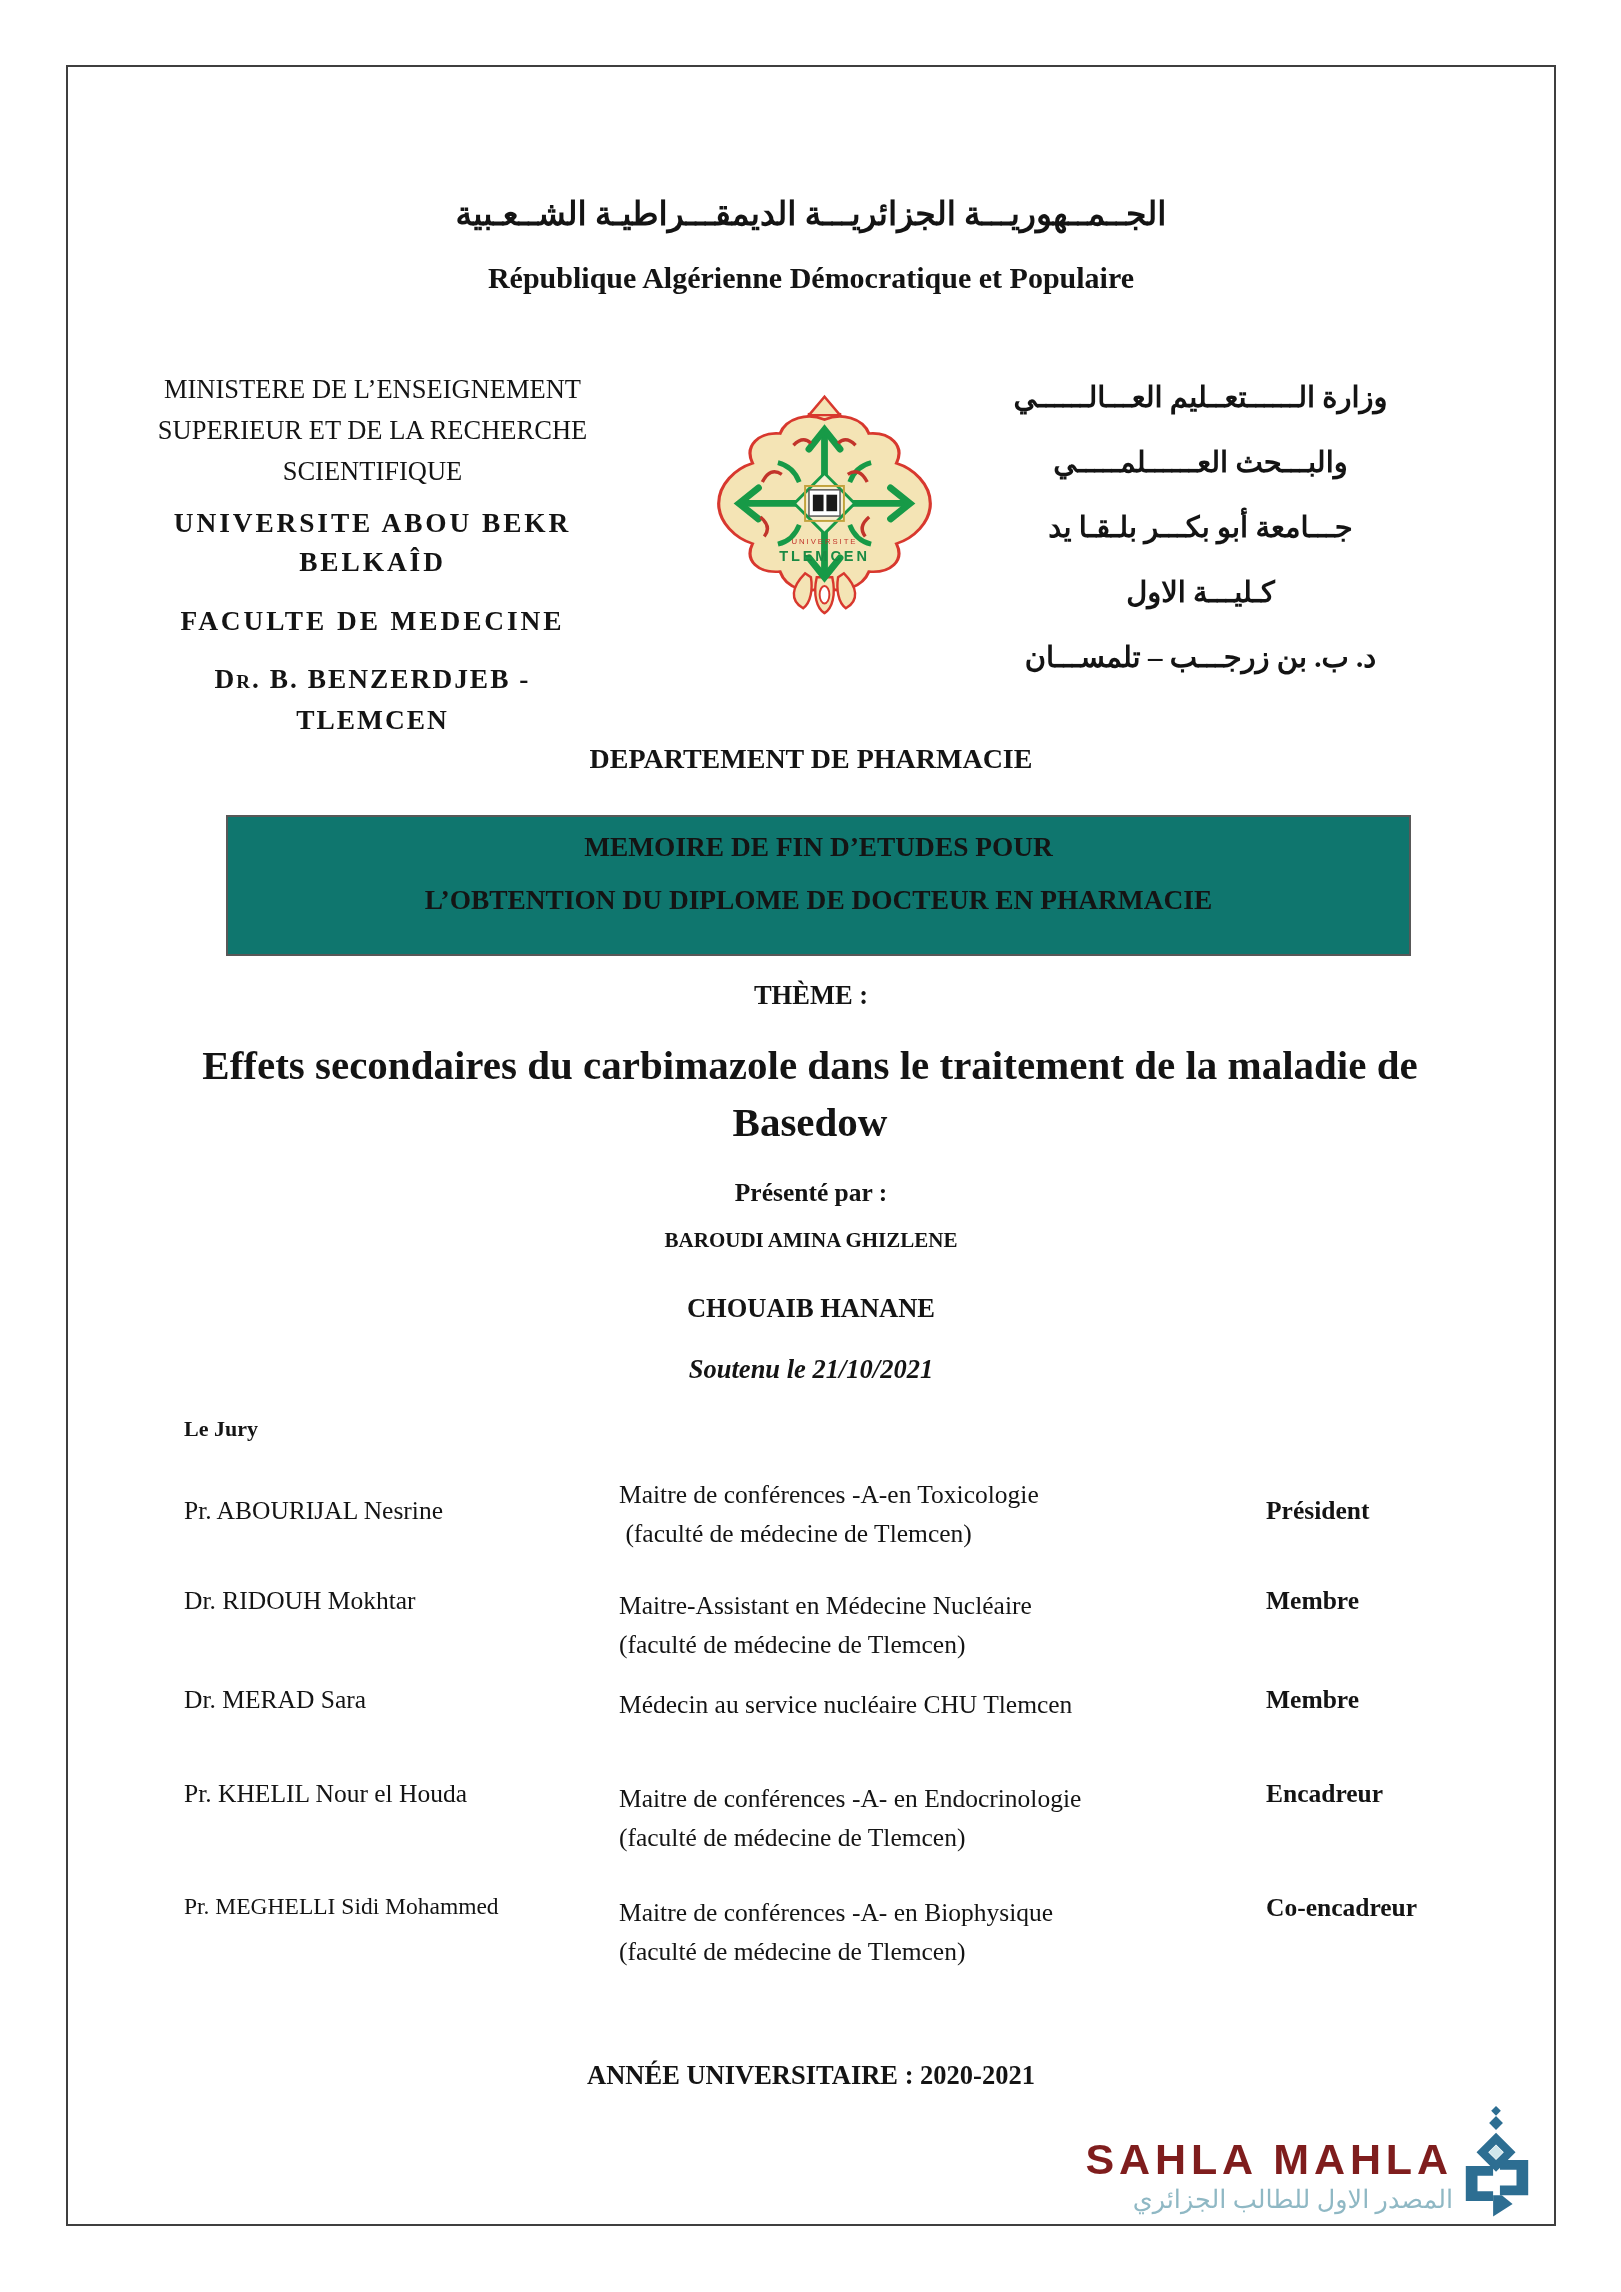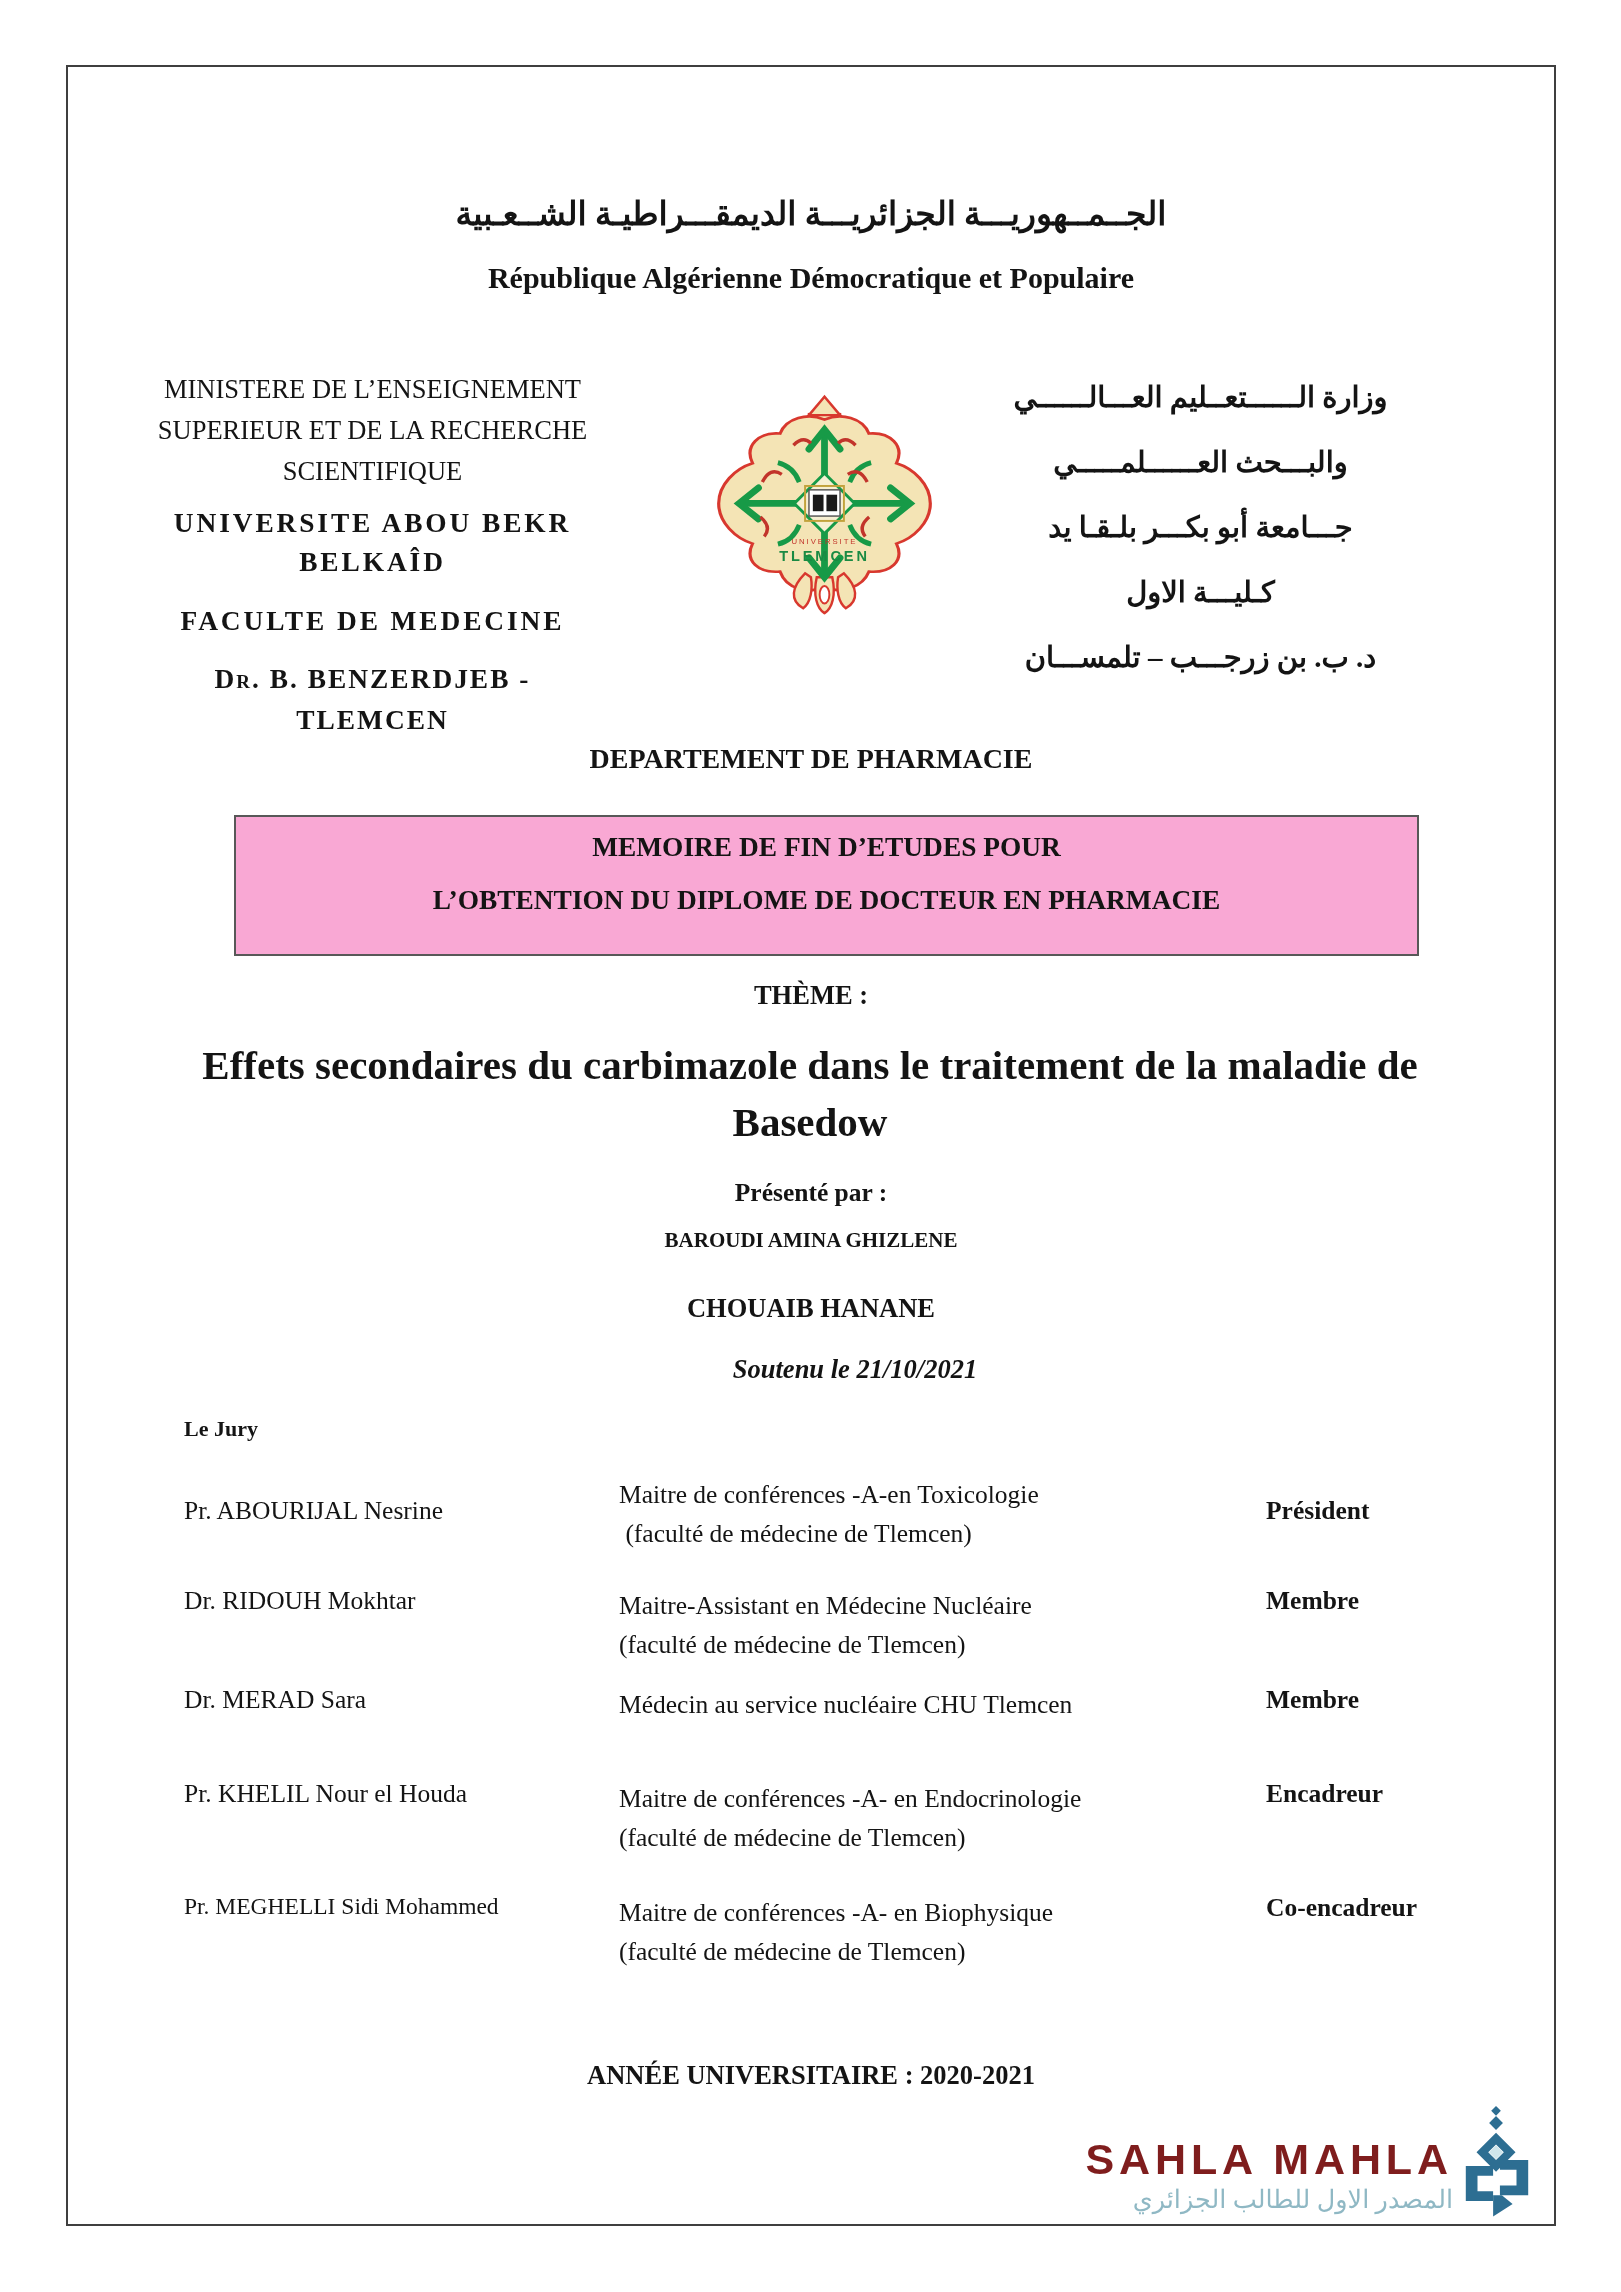--- a/index.html
+++ b/index.html
@@ -20,31 +20,31 @@
   #faculty-line{top:606px;font-size:27.4px;font-weight:bold;letter-spacing:2.9px;}
   #hospital-block{top:659px;font-size:27.4px;font-weight:bold;letter-spacing:2px;line-height:41px;font-variant:small-caps;}
 
   .rightcol{left:941px;width:519px;text-align:center;}
   #arabic-ministry{top:365px;font-size:29px;font-weight:bold;line-height:65px;direction:rtl;}
 
   #uni-logo{left:708px;top:388px;width:233px;height:227px;}
 
   #department-line{top:743px;font-size:28px;font-weight:bold;}
 
-  #banner-box{left:234px;top:815px;width:1181px;height:137px;background:#f9a8d4;border:2px solid #585858;}
+  #banner-box{left:226px;top:815px;width:1181px;height:137px;background:#0f766e;border:2px solid #585858;}
   .banner-line{position:absolute;left:0;width:1181px;text-align:center;font-size:27.4px;font-weight:bold;line-height:29px;}
   #banner-line1{top:15.7px;}
   #banner-line2{top:69px;}
 
   #theme-label{top:980px;font-size:26.5px;font-weight:bold;}
   #thesis-title{left:173px;width:1274px;top:1037px;font-size:41px;font-weight:bold;line-height:57px;text-align:center;}
   #presented-by{top:1178px;font-size:25.5px;font-weight:bold;}
   #author-1{top:1228px;font-size:21px;font-weight:bold;}
   #author-2{top:1293px;font-size:26.5px;font-weight:bold;}
-  #defense-date{top:1354px;font-size:26.5px;font-weight:bold;font-style:italic;padding-left:44px;}
+  #defense-date{top:1354px;font-size:26.5px;font-weight:bold;font-style:italic;}
 
   #jury-label{left:184px;top:1416px;font-size:22px;font-weight:bold;}
   .jury-row{position:absolute;left:0;width:1621px;font-size:25.5px;}
   .jname{position:absolute;left:184px;top:0;width:431px;}
   .jdesc{position:absolute;left:619px;top:0;width:637px;}
   .jline{display:block;line-height:39px;white-space:pre;}
   .jrole{position:absolute;left:1266px;top:0;width:245px;font-weight:bold;}
   .voff{top:20.6px;}
   .small{font-size:23.5px;}
 

